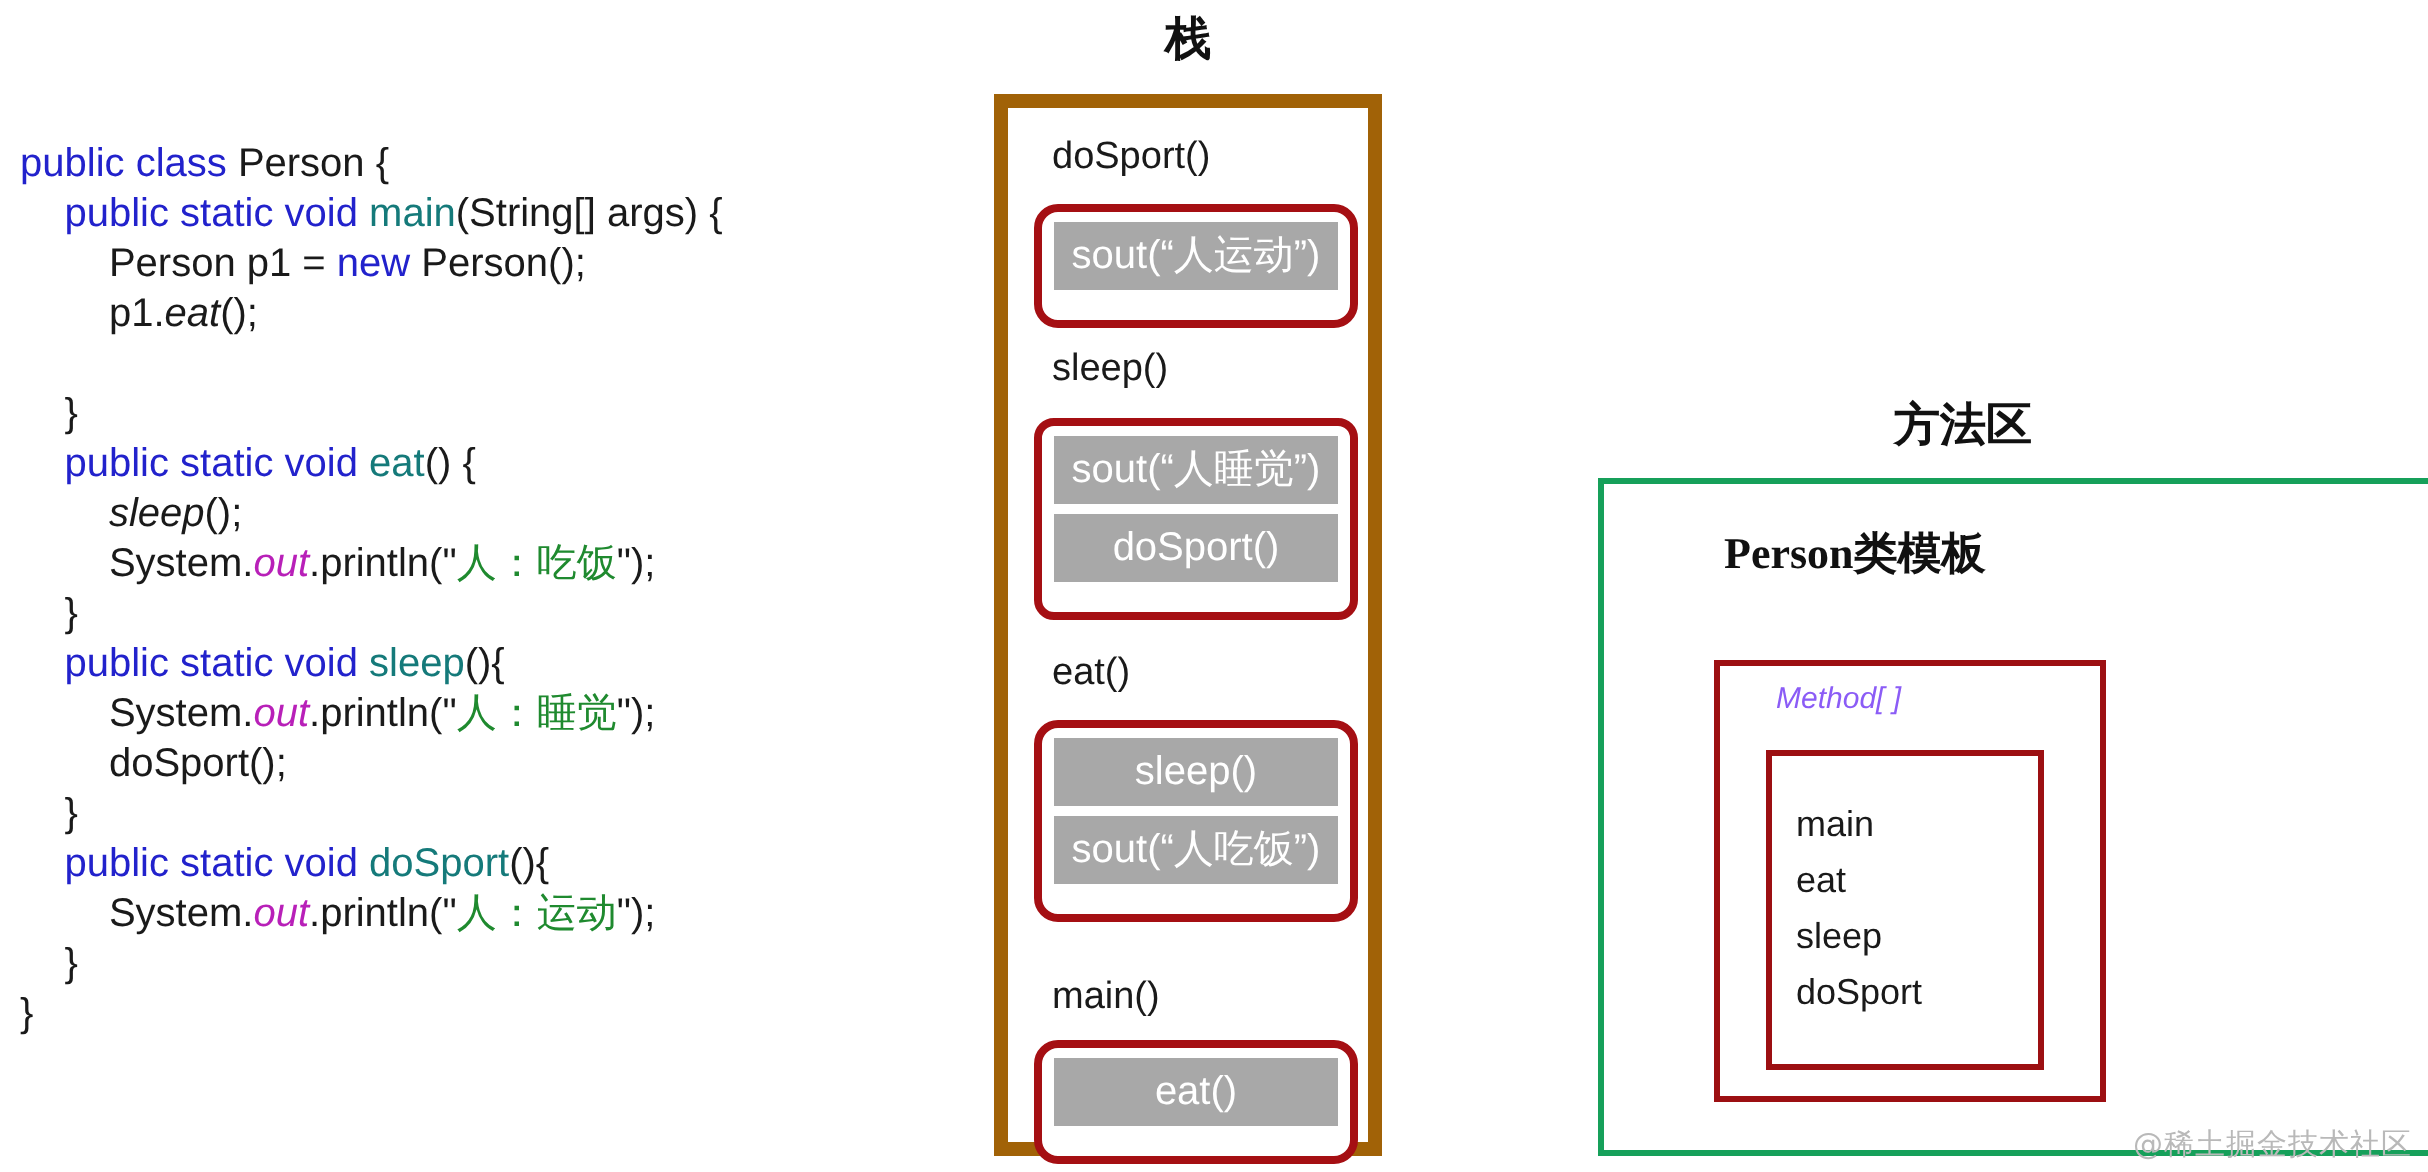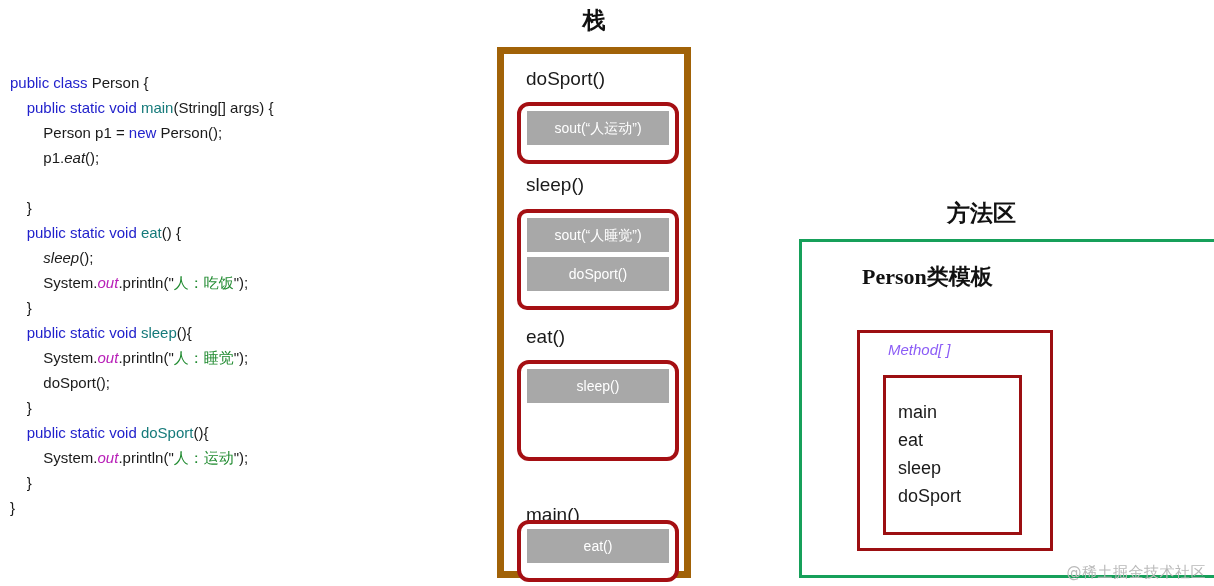--- a/index.html
+++ b/index.html
@@ -15,21 +15,21 @@
     overflow: hidden;
   }
 
   
   #code-panel {
     position: absolute;
     left: 10px;
     top: 70px;
     width: 450px;
     font-family: "Liberation Sans", sans-serif;
-    font-size: 15px;
+    font-size: 20px;
     line-height: 25px;
     color: #1a1a1a;
     white-space: pre;
   }
   .code-line { white-space: pre; height: 25px; }
   .kw      { color: #2222cc; }
   .mname   { color: #157a7a; }
   .ital    { font-style: italic; }
   .field   { color: #b820b8; font-style: italic; }
   .str     { color: #1a1a1a; }
@@ -68,21 +68,21 @@
     border: 4px solid #a50f13;
     border-radius: 12px;
     box-sizing: border-box;
     background: #ffffff;
     padding: 5px 6px;
   }
   .gblock {
     background: #a8a8a8;
     color: #ffffff;
     font-family: "Liberation Sans", sans-serif;
-    font-size: 14px;
+    font-size: 20px;
     text-align: center;
     line-height: 34px;
     height: 34px;
     box-sizing: border-box;
     white-space: nowrap;
     overflow: hidden;
   }
   .gblock + .gblock { margin-top: 5px; }
 
   
@@ -165,22 +165,23 @@
       <div class="gblock">sout(“人运动”)</div>
     </div>
     <div class="frame-label" style="left: 22px; top: 120px;">sleep()</div>
     <div class="grp" style="left: 13px; top: 155px; width: 162px; height: 101px; border-radius: 10px;">
       <div class="gblock">sout(“人睡觉”)</div>
       <div class="gblock">doSport()</div>
     </div>
     <div class="frame-label" style="left: 22px; top: 272px;">eat()</div>
     <div class="grp" style="left: 13px; top: 306px; width: 162px; height: 101px;">
       <div class="gblock">sleep()</div>
+      <div class="gblock">sout(“人吃饭”)</div>
     </div>
-    <div class="frame-label" style="left: 22px; top: 434px; margin-top: 16px;">main()</div>
+    <div class="frame-label" style="left: 22px; top: 434px;">main()</div>
     <div class="grp" style="left: 13px; top: 466px; width: 162px; height: 62px;">
       <div class="gblock">eat()</div>
     </div>
   </div>
 
 <div id="method-title">方法区</div>
 <div id="method-box">
   <div id="class-template-label">Person类模板</div>
   <div id="class-box">
     <div id="method-array-label">Method[ ]</div>

